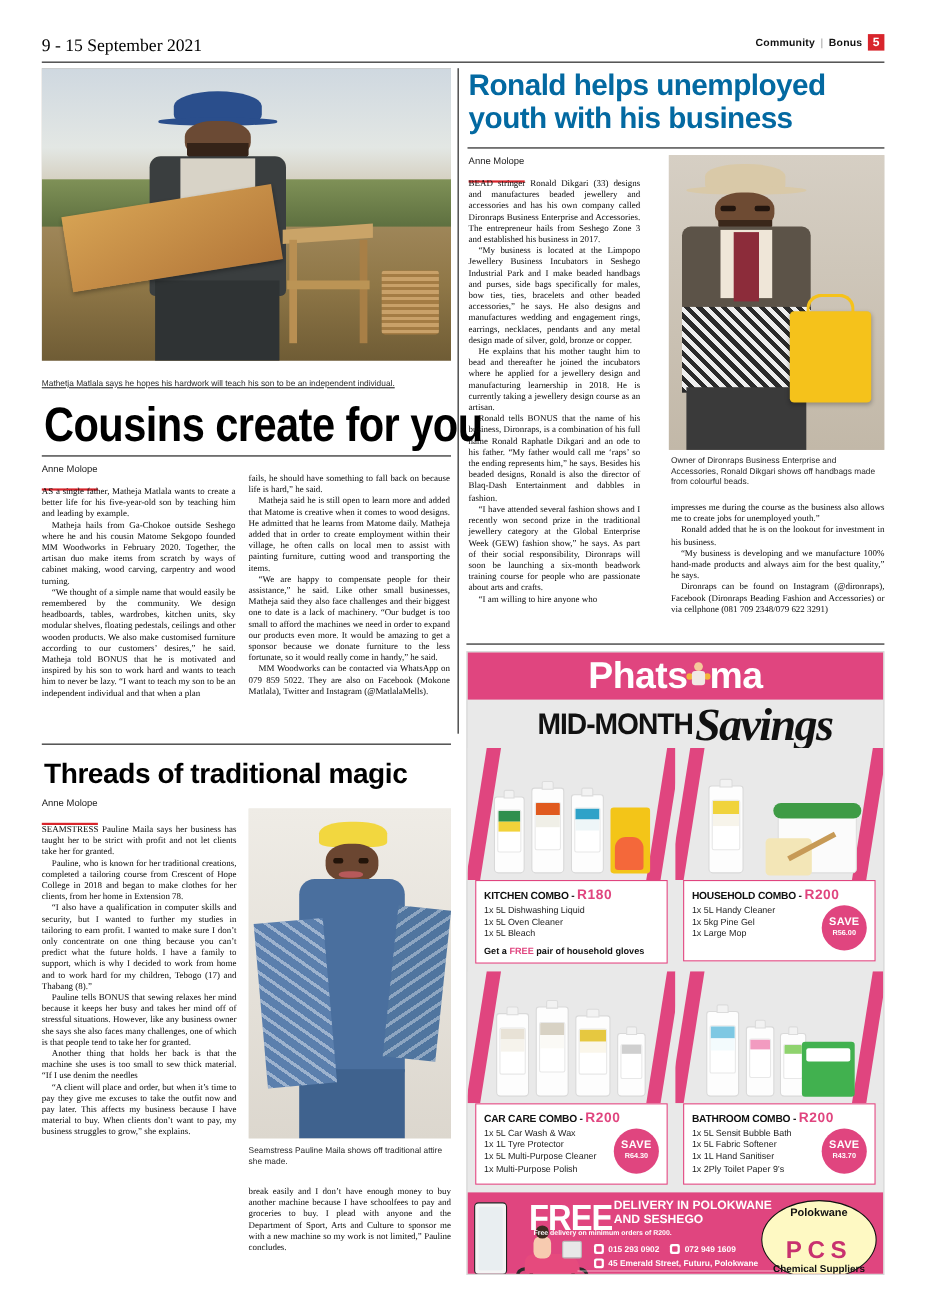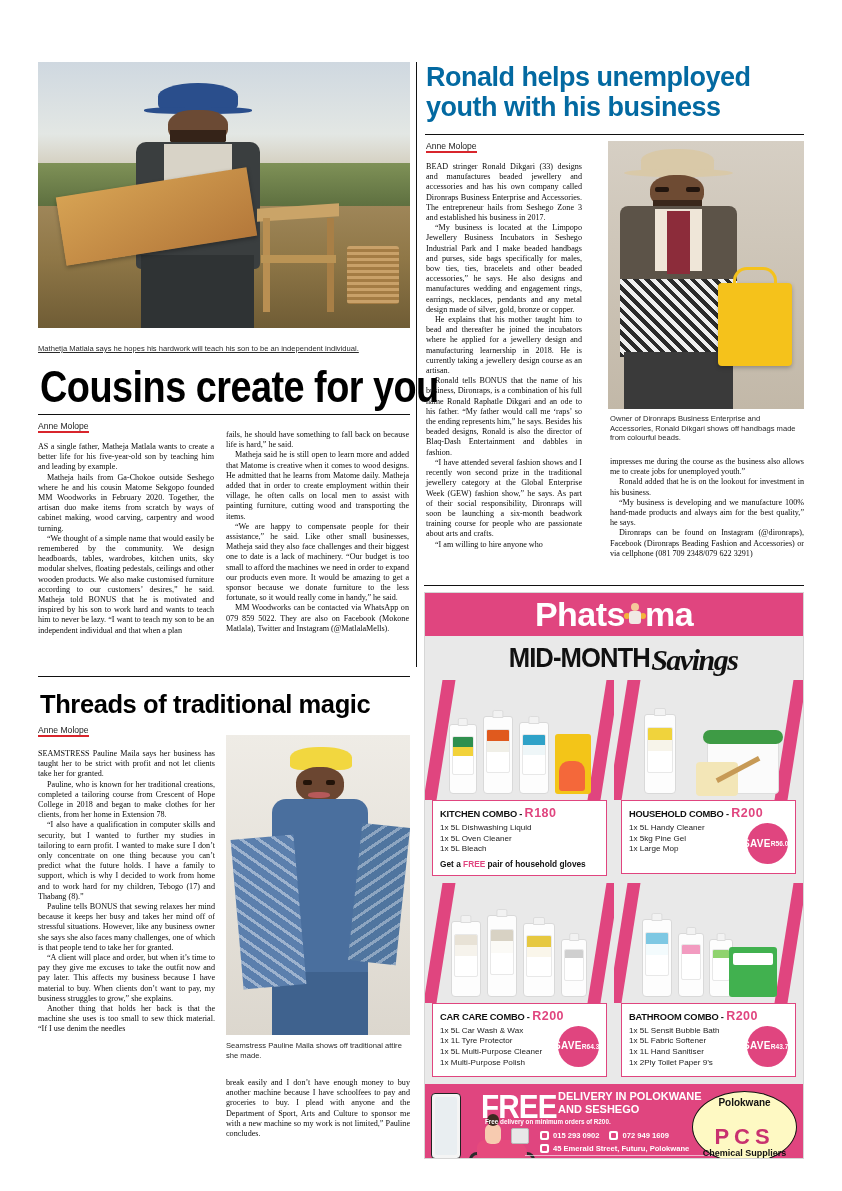--- a/index.html
+++ b/index.html
@@ -46,21 +46,21 @@
     display: flex; align-items: center; justify-content: center;
     margin-top: -2px;
   }
 
   
   .byline {
     font-family: "Liberation Sans", sans-serif;
     font-size: 8.6px; color: #222;
     border-bottom: 2px solid #d8252c;
     display: inline-block;
-    padding-bottom: 0;
+    padding-bottom: 13px;
     margin-bottom: 6px;
   }
   .body-text {
     font-family: "Liberation Serif", serif;
     font-size: 8.15px;
     line-height: 10.2px;
     color: #0a0a0a;
     text-align: justify;
     hyphens: none;
   }
@@ -178,21 +178,21 @@
   }
   .ad-savings .mid {
     font-family: "Liberation Sans", sans-serif;
     font-weight: 700; font-size: 27px; color: #111;
     letter-spacing: -1px;
     transform: scaleX(0.95);
   }
   .ad-savings .sav {
     font-family: "Liberation Serif", serif;
     font-weight: 700; font-style: italic;
-    font-size: 30px; color: #111;
+    font-size: 42px; color: #111;
     letter-spacing: -1.5px;
     margin-left: -4px;
     margin-top: 4px;
   }
 
   .combo-row { display: flex; }
   .combo-cell {
     width: 50%;
     position: relative;
     padding: 0;
@@ -265,21 +265,21 @@
     font-weight: 700;
     font-size: 8.3px;
     color: #111;
     margin-top: 4px;
   }
   .combo-free .freeword { color: #e0457f; }
   .save-badge {
     position: absolute; right: 7px; bottom: 9px;
     width: 41px; height: 41px; border-radius: 50%;
     background: #e0457f; color: #fff;
-    display: flex; 
+    display: flex; flex-direction: column;
     align-items: center; justify-content: center;
     font-family: "Liberation Sans", sans-serif;
     line-height: 1;
     text-align: center;
   }
   .save-badge .s1 { font-size: 10px; font-weight: 700; letter-spacing: .3px; }
   .save-badge .s2 { font-size: 6.6px; font-weight: 700; margin-top: 2px; }
 
   .ad-footer {
     background: #e0457f;
@@ -371,20 +371,29 @@
   .scooter {
     position: absolute; left: 38px; bottom: 2px;
     width: 78px; height: 54px;
   }
 </style>
 </head>
 <body>
 
 <div class="page">
 
+  <div class="masthead">
+    <div>9 - 15 September 2021</div>
+    <div class="masthead-right">
+      <span class="masthead-section">Community</span>
+      <span class="masthead-sep">|</span>
+      <span class="masthead-section">Bonus</span>
+      <span class="page-num">5</span>
+    </div>
+  </div>
 
   <div class="photo" style="position:absolute;left:38px;top:62px;width:372px;height:266px;">
     <div class="sky"></div>
     <div class="ground"></div>
 
     <div style="position:absolute;left:0;right:0;top:38%;height:16%;background:linear-gradient(180deg,#7f9157,#5e7040);"></div>
 
     <div style="position:absolute;left:24%;top:8%;width:38%;height:92%;">
       <div style="position:absolute;left:22%;top:0;width:56%;height:11%;background:#2a4e8c;border-radius:50% 50% 6px 6px;"></div>
       <div style="position:absolute;left:12%;top:9.5%;width:76%;height:3%;background:#2a4e8c;border-radius:40%;"></div>
@@ -481,22 +490,22 @@
 
   <div class="headline-mid" style="position:absolute;left:40px;top:691px;width:372px;">Threads of traditional magic</div>
 
   <div class="byline" style="position:absolute;left:38px;top:725px;">Anne Molope</div>
 
   <div class="body-text" style="position:absolute;left:38px;top:749px;width:177px;">
     <p class="first">SEAMSTRESS Pauline Maila says her business has taught her to be strict with profit and not let clients take her for granted.</p>
     <p>Pauline, who is known for her traditional creations, completed a tailoring course from Crescent of Hope College in 2018 and began to make clothes for her clients, from her home in Extension 78.</p>
     <p>“I also have a qualification in computer skills and security, but I wanted to further my studies in tailoring to earn profit. I wanted to make sure I don’t only concentrate on one thing because you can’t predict what the future holds. I have a family to support, which is why I decided to work from home and to work hard for my children, Tebogo (17) and Thabang (8).”</p>
     <p>Pauline tells BONUS that sewing relaxes her mind because it keeps her busy and takes her mind off of stressful situations. However, like any business owner she says she also faces many challenges, one of which is that people tend to take her for granted.</p>
+    <p>Another thing that holds her back is that the machine she uses is too small to sew thick material. “If I use denim the needles</p>
     <p>“A client will place and order, but when it’s time to pay they give me excuses to take the outfit now and pay later. This affects my business because I have material to buy. When clients don’t want to pay, my business struggles to grow,” she explains.</p>
-    <p>Another thing that holds her back is that the machine she uses is too small to sew thick material. “If I use denim the needles</p>
   </div>
 
   <div class="photo" style="position:absolute;left:226px;top:735px;width:184px;height:300px;background:#e7e3dc;">
     <div style="position:absolute;inset:0;background:linear-gradient(180deg,#efece6 0%,#dcd7ce 100%);"></div>
 
     <div style="position:absolute;left:24%;top:4%;width:54%;height:96%;">
       <div style="position:absolute;left:20%;top:0;width:62%;height:8%;background:#f2d73f;border-radius:46% 46% 20% 20%;"></div>
       <div style="position:absolute;left:26%;top:7%;width:48%;height:12%;background:#6b4631;border-radius:44%;"></div>
       <div style="position:absolute;left:33%;top:11.5%;width:9%;height:1.6%;background:#221309;border-radius:2px;"></div>
       <div style="position:absolute;left:56%;top:11.5%;width:9%;height:1.6%;background:#221309;border-radius:2px;"></div>

